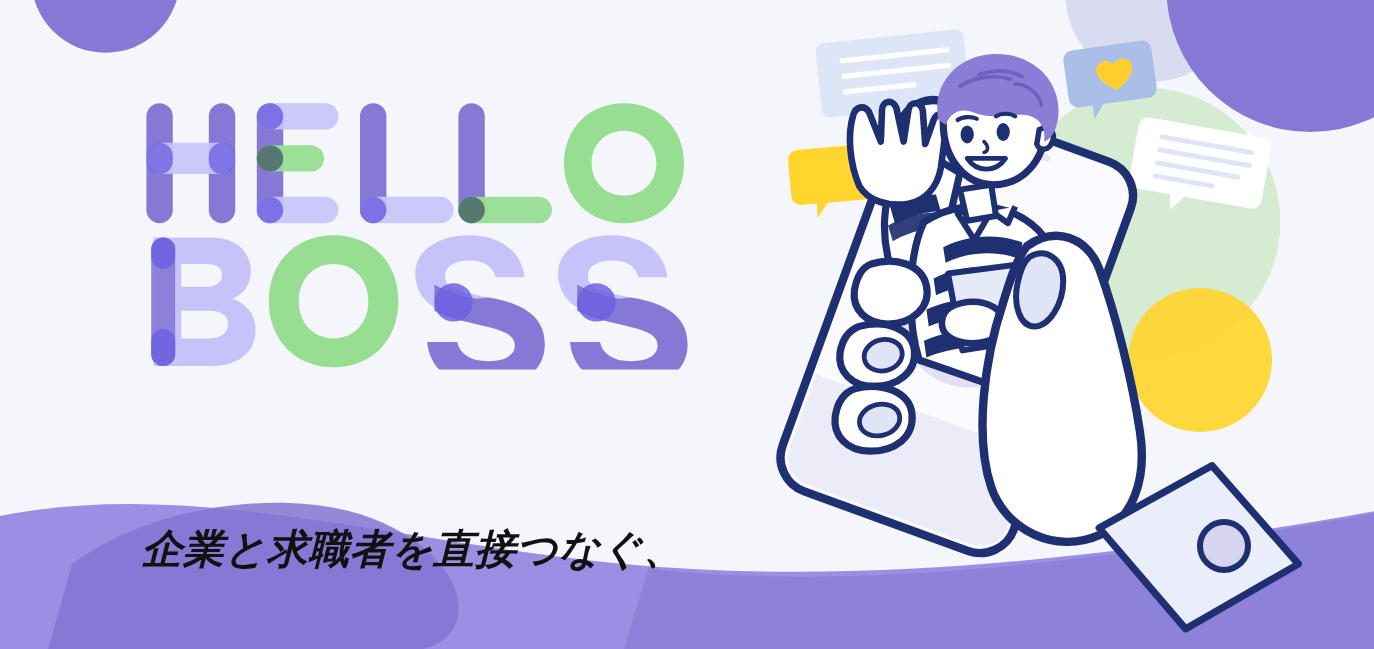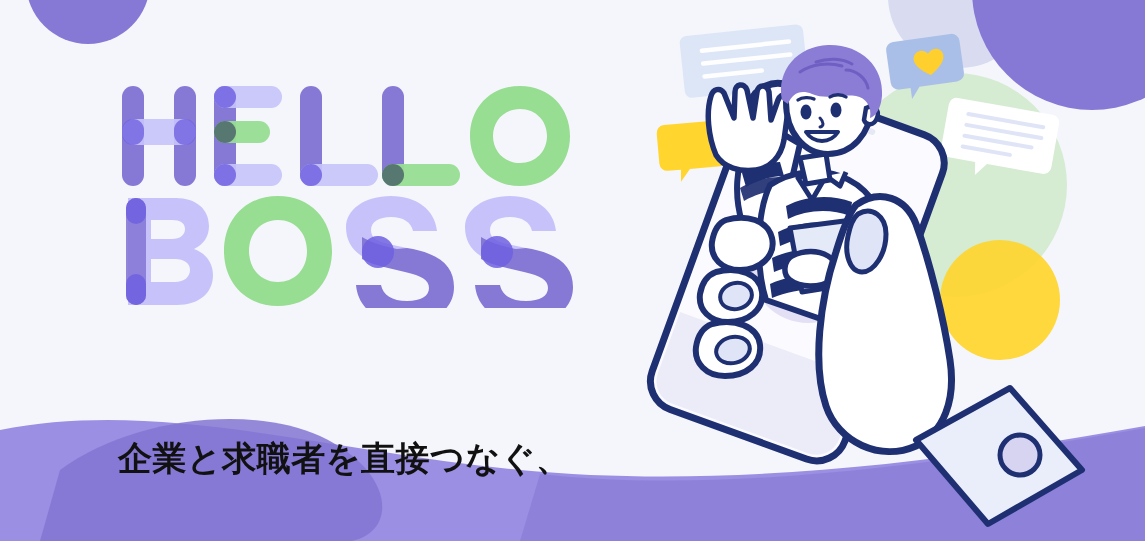--- a/index.html
+++ b/index.html
@@ -35,21 +35,21 @@
     top:327px;
     width:640px;
     color:#111111;
     font-family:"DejaVu Sans","Liberation Sans",sans-serif;
     font-size:34px;
     font-weight:700;
     line-height:1.55;
     letter-spacing:0.5px;
     white-space:pre;
   }
-  #tagline .tl{display:block;}
+  #tagline .tl{display:block;font-style:italic;}
 </style>
 </head>
 <body>
 
 <div id="banner">
 
   <svg class="layer" viewBox="0 0 1145 541" preserveAspectRatio="none">
     <rect x="0" y="0" width="1145" height="541" fill="#f5f6fb"></rect>
 
     <circle cx="88" cy="-18" r="62" fill="#8679d6"></circle>

